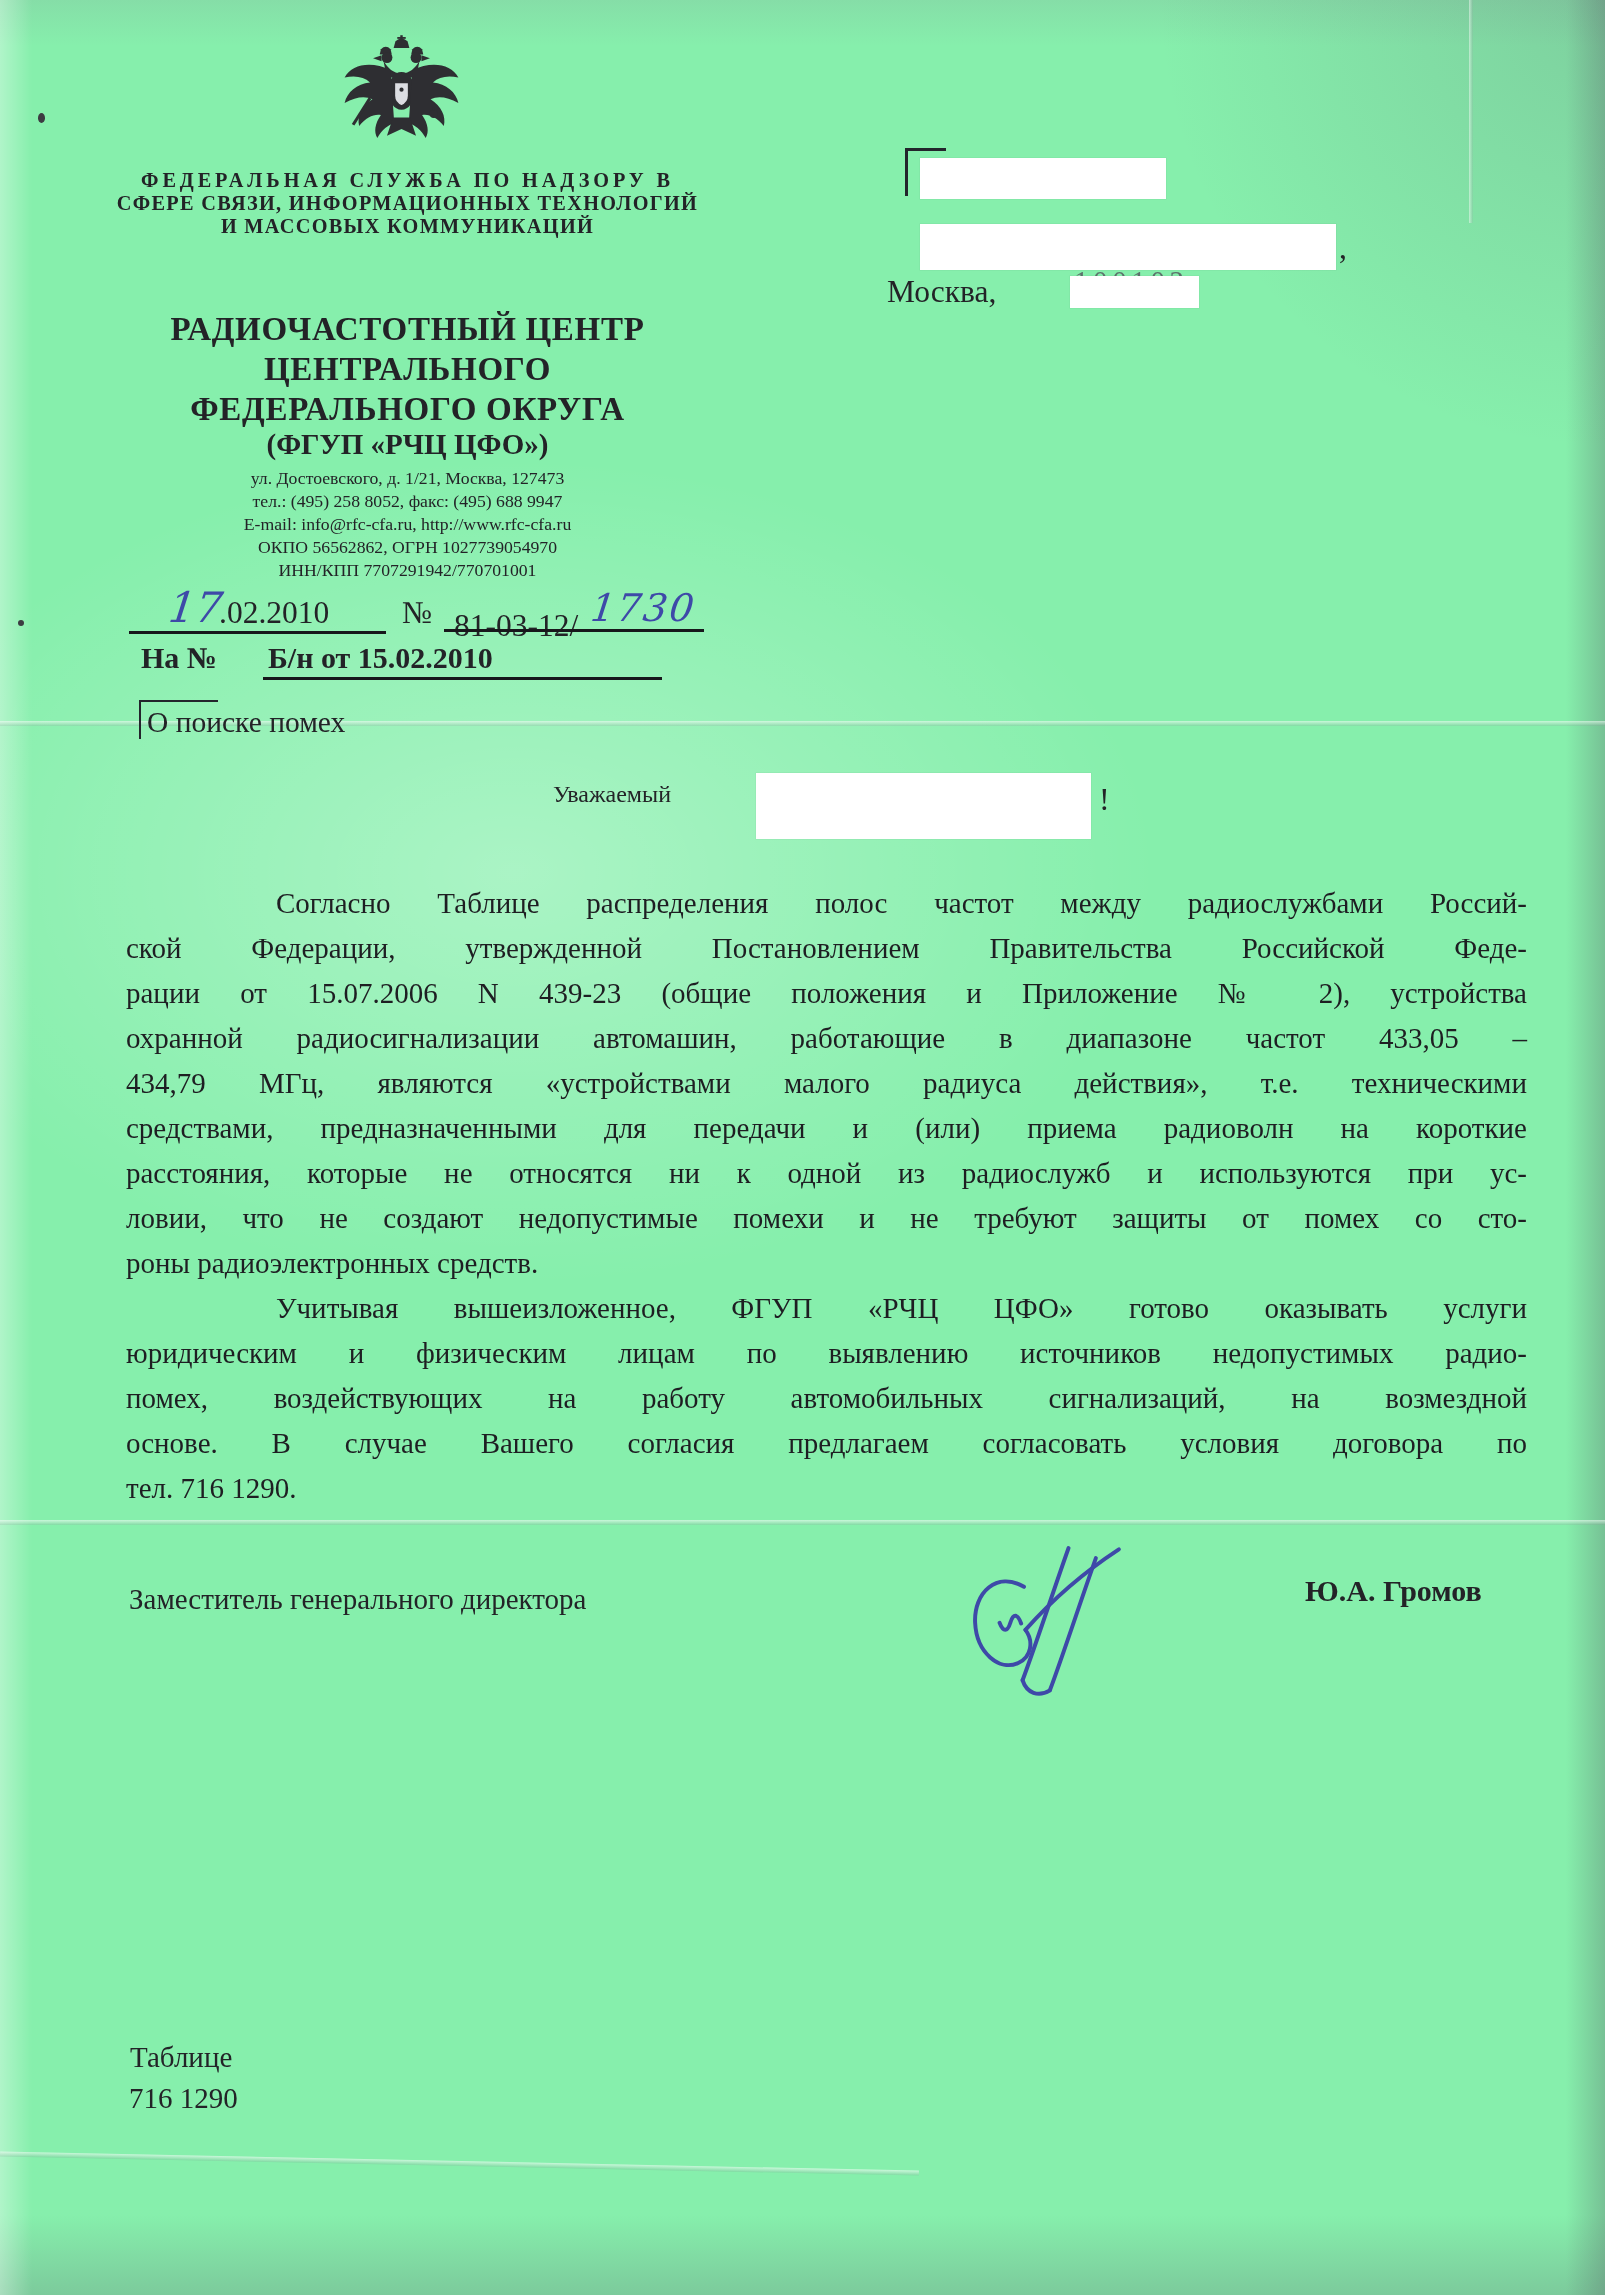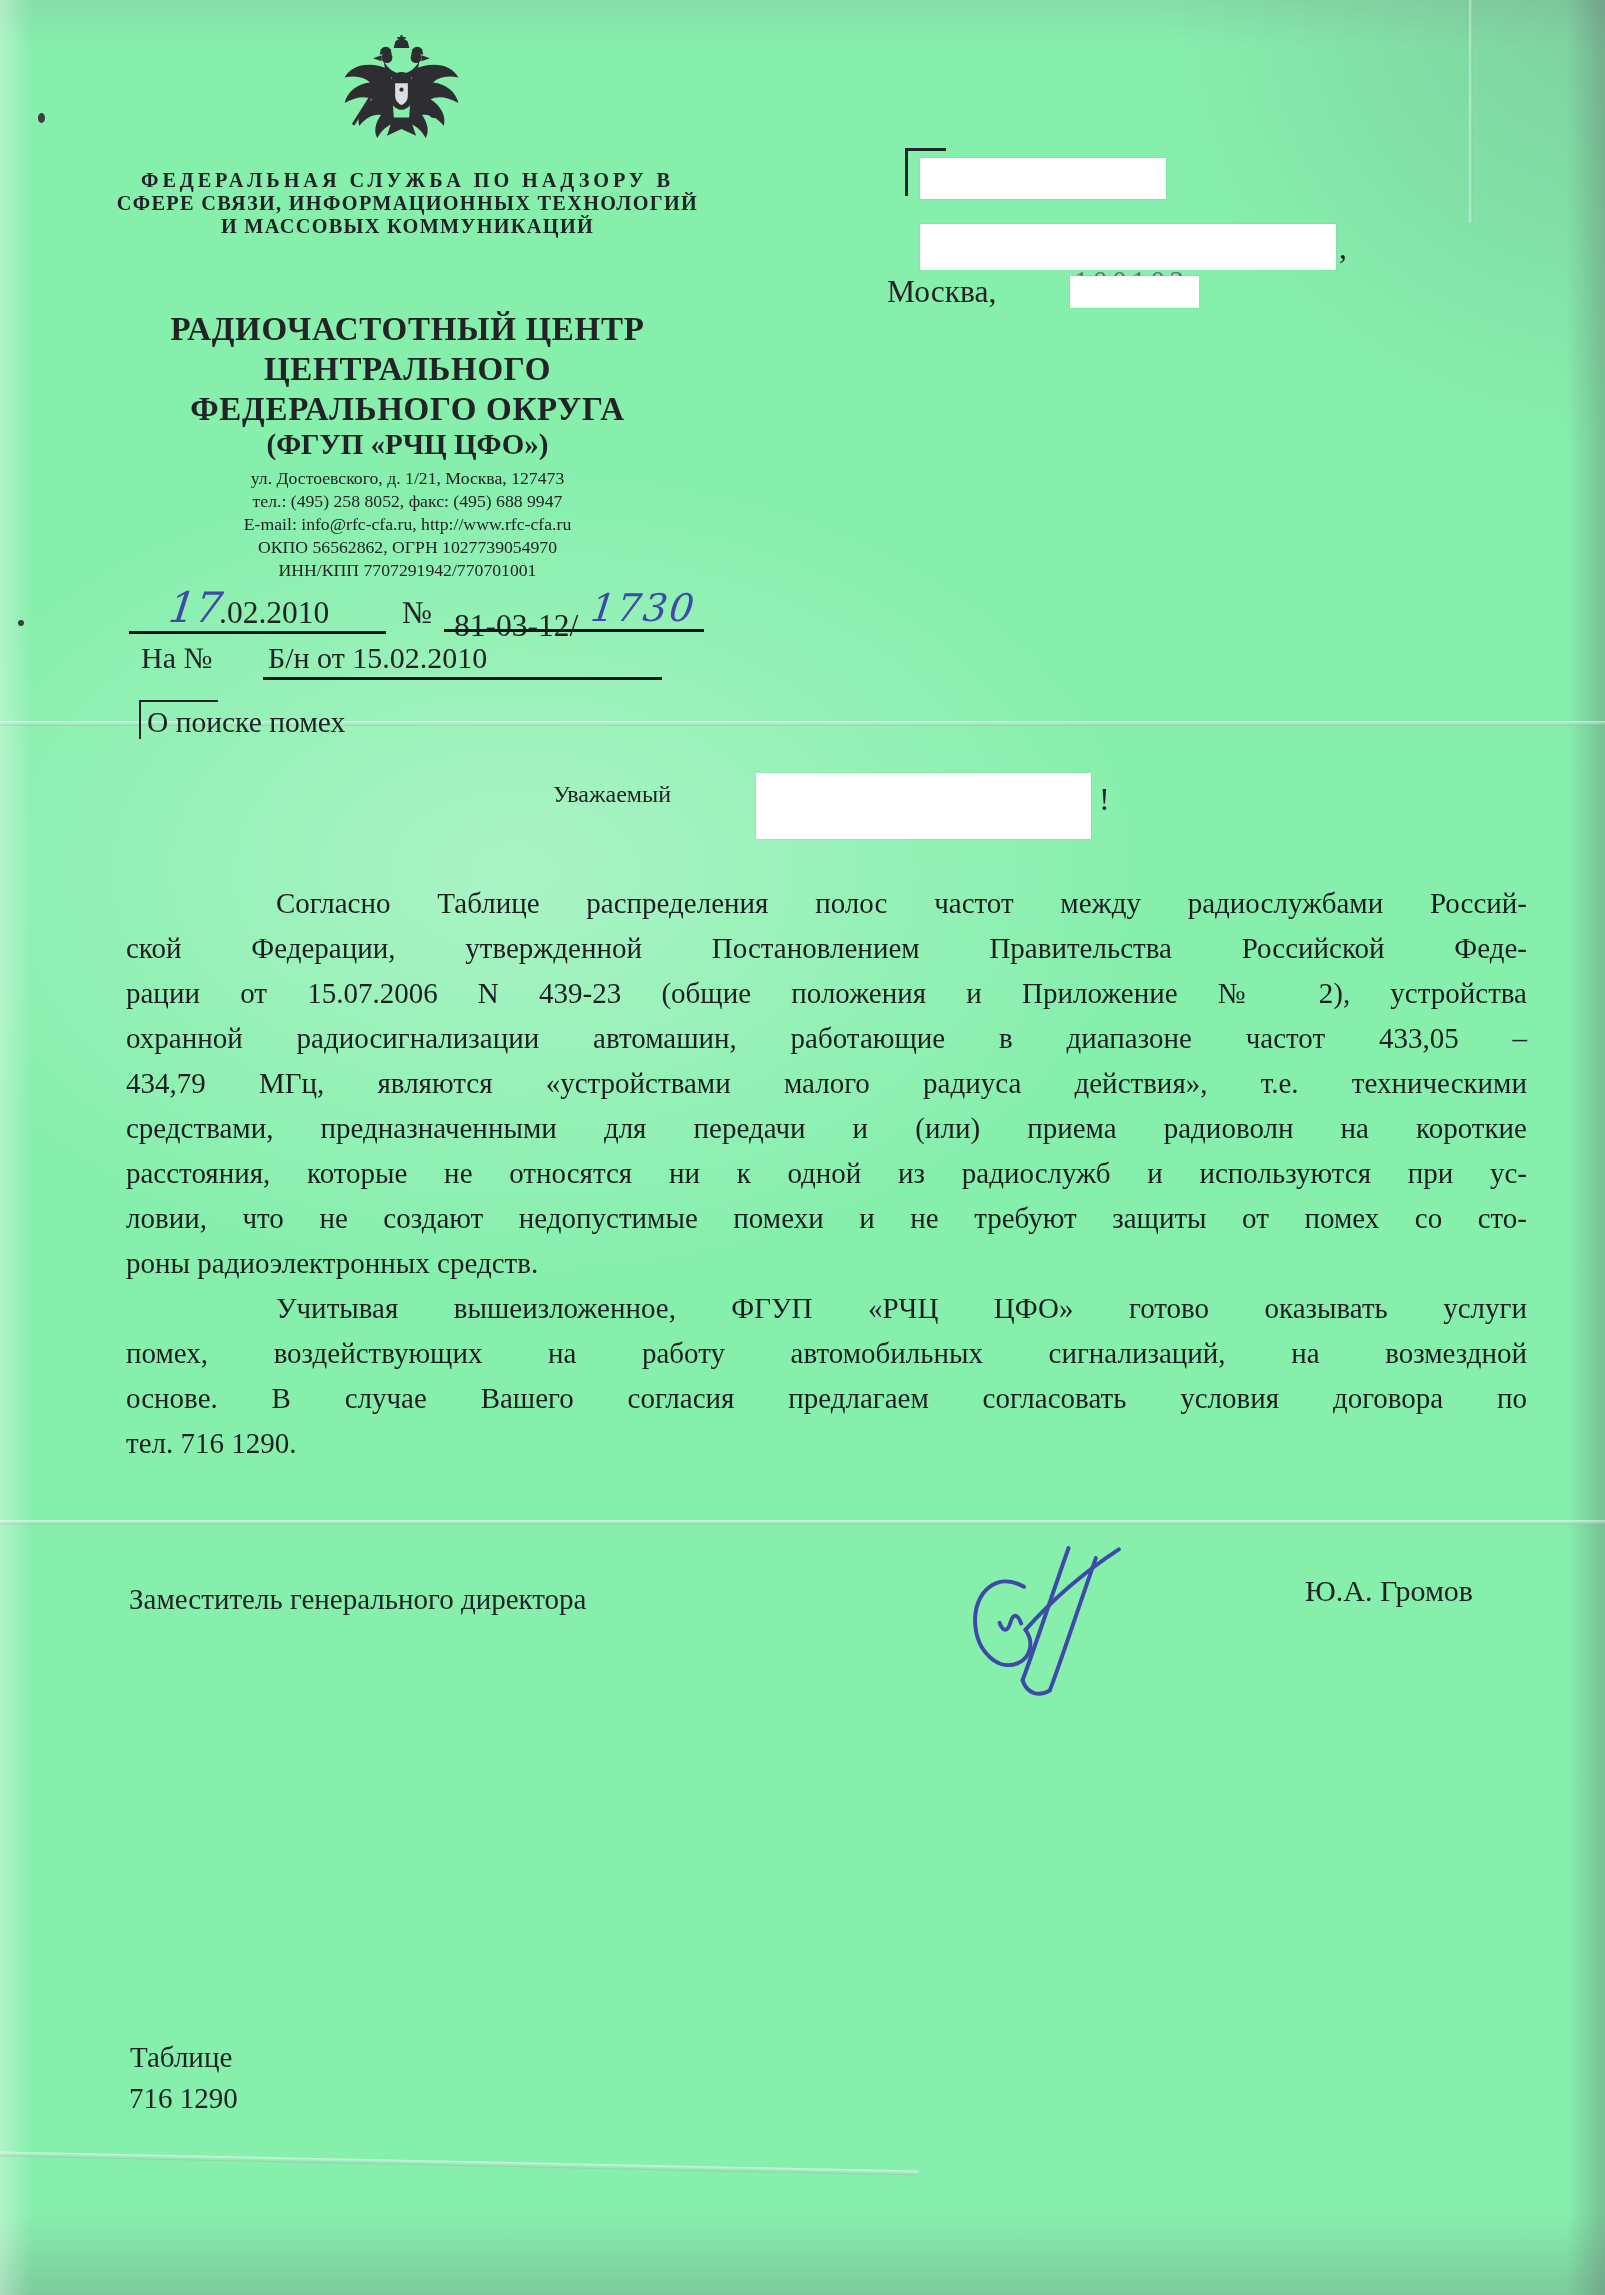--- a/index.html
+++ b/index.html
@@ -24,21 +24,21 @@
   .center-col{position:absolute;left:112px;width:591px;text-align:center;}
   .agency{top:169px;font-weight:bold;font-size:20.3px;line-height:23px;letter-spacing:1.3px;}
   .agency .ls{letter-spacing:3.9px;}
   .enterprise{top:260px;font-weight:bold;font-size:20.3px;line-height:24px;letter-spacing:0.7px;}
   .orgname{top:309px;font-weight:bold;font-size:33px;line-height:40px;letter-spacing:0.7px;}
   .orgshort{top:428px;font-weight:bold;font-size:29px;}
   .contacts{top:467px;font-size:17.7px;line-height:23px;}
   .emblem{position:absolute;left:331px;top:34px;width:141px;height:121px;}
   .abs{position:absolute;}
   .print48{font-size:31.5px;}
-  .print46{font-size:30px;}
+  .print46{font-size:30px;font-weight:bold;}
   .print44{font-size:29px;}
   .hand{font-family:"DejaVu Serif",serif;font-style:italic;color:#3e49a8;transform:skewX(-7deg);}
   .rule{position:absolute;height:2.6px;background:#17171b;}
   .redaction{position:absolute;background:#ffffff;box-shadow:0 0 0 0.7px rgba(0,0,0,0.04);}
   .corner-bracket{position:absolute;border-top:3.3px solid #23252c;border-left:3.3px solid #23252c;}
   .subject-bracket{position:absolute;border-top:2.6px solid #23252c;border-left:2.6px solid #23252c;}
   .bodytext{position:absolute;left:126px;top:881px;width:1401px;font-size:29px;color:#1e1e22;}
   .bline{height:45px;line-height:45px;text-align:justify;text-align-last:justify;white-space:normal;}
   .bline.indent{text-indent:150px;}
   .bline.para-end{text-align-last:left;}
@@ -134,20 +134,21 @@
     <div class="bline indent">Согласно Таблице распределения полос частот между радиослужбами Россий-</div>
     <div class="bline">ской Федерации, утвержденной Постановлением Правительства Российской Феде-</div>
     <div class="bline">рации от 15.07.2006 N 439-23 (общие положения и Приложение № 2), устройства</div>
     <div class="bline">охранной радиосигнализации автомашин, работающие в диапазоне частот 433,05 –</div>
     <div class="bline">434,79 МГц, являются «устройствами малого радиуса действия», т.е. техническими</div>
     <div class="bline">средствами, предназначенными для передачи и (или) приема радиоволн на короткие</div>
     <div class="bline">расстояния, которые не относятся ни к одной из радиослужб и используются при ус-</div>
     <div class="bline">ловии, что не создают недопустимые помехи и не требуют защиты от помех со сто-</div>
     <div class="bline para-end">роны радиоэлектронных средств.</div>
     <div class="bline indent">Учитывая вышеизложенное, ФГУП «РЧЦ ЦФО» готово оказывать услуги</div>
+    <div class="bline">юридическим и физическим лицам по выявлению источников недопустимых радио-</div>
     <div class="bline">помех, воздействующих на работу автомобильных сигнализаций, на возмездной</div>
     <div class="bline">основе. В случае Вашего согласия предлагаем согласовать условия договора по</div>
     <div class="bline para-end">тел. 716 1290.</div>
   </div>
 
   <div class="abs print44" style="left:129px;top:1583px;">Заместитель генерального директора</div>
   <div class="sig-svg">
     <svg viewBox="0 0 320 260" width="230" height="190" xmlns="http://www.w3.org/2000/svg">
       <g stroke="#3e49a8" stroke-width="5.5" fill="none" stroke-linecap="round">
         <path d="M96,88 C58,66 26,96 28,138 C30,180 62,206 88,194 C106,186 110,164 98,148"></path>

